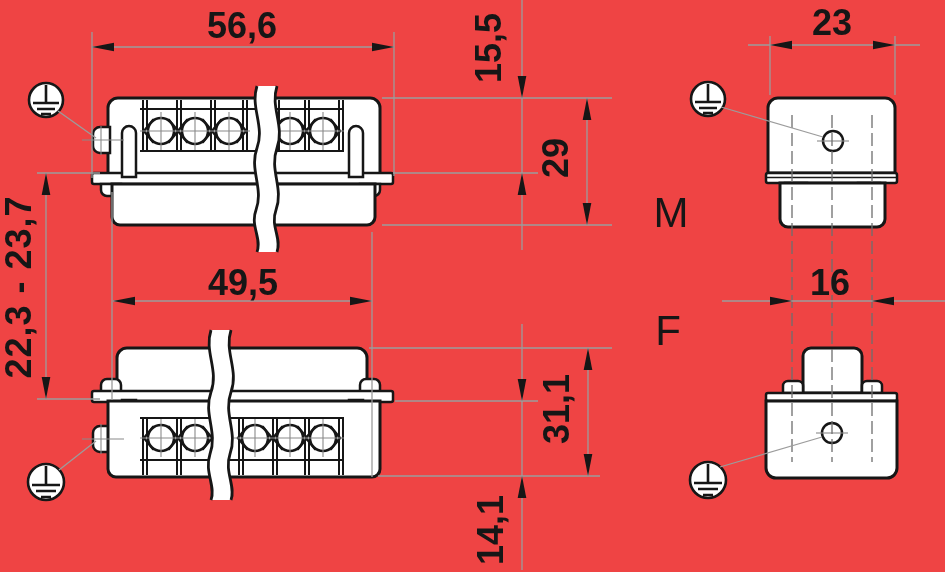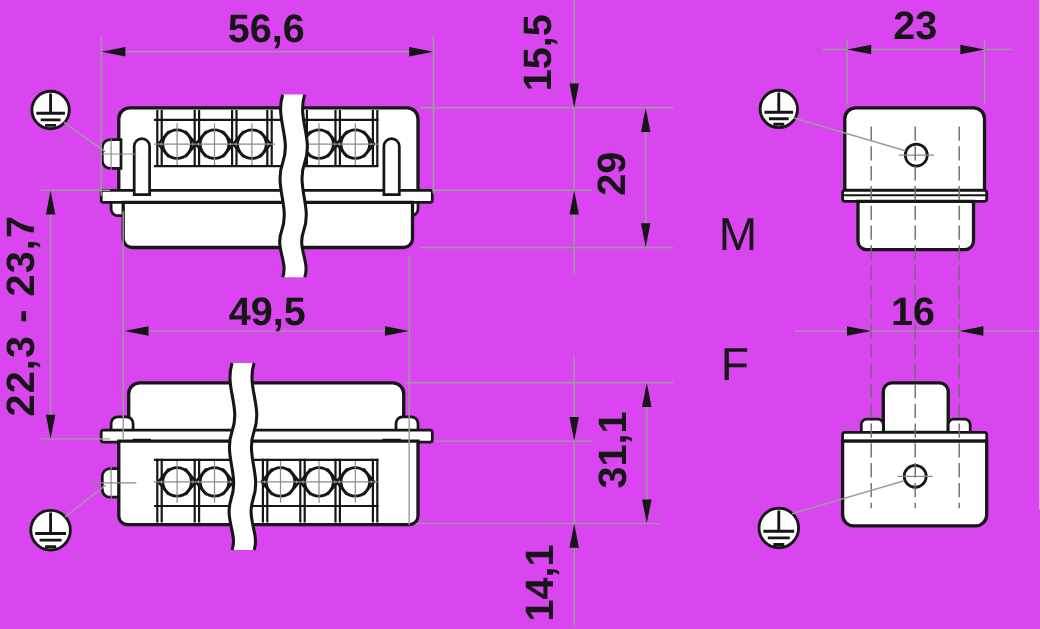--- a/index.html
+++ b/index.html
@@ -1,16 +1,16 @@
 <!DOCTYPE html>
 <html><head>
 <meta charset="utf-8">
 <style>
   html,body{margin:0;padding:0;background:#ffffff;}
-  .canvas{position:relative;width:945px;height:572px;background:#d946ef;overflow:hidden;
+  .canvas{position:relative;width:945px;height:572px;background:#ef4444;overflow:hidden;
           font-family:"Liberation Sans", sans-serif;}
   svg{display:block;}
   .outline{stroke:#161616;fill:#ffffff;}
   .w3{stroke-width:3;}
   .w25{stroke-width:2.5;}
   .w2{stroke-width:2;}
   .nofill{fill:none;}
   .dim{stroke:#9c9c9c;stroke-width:1.3;fill:none;}
   .cl{stroke:#8a8a8a;stroke-width:1.1;fill:none;}
   .cdash{stroke:#6e6e6e;stroke-width:1.3;fill:none;stroke-dasharray:13 5;}

